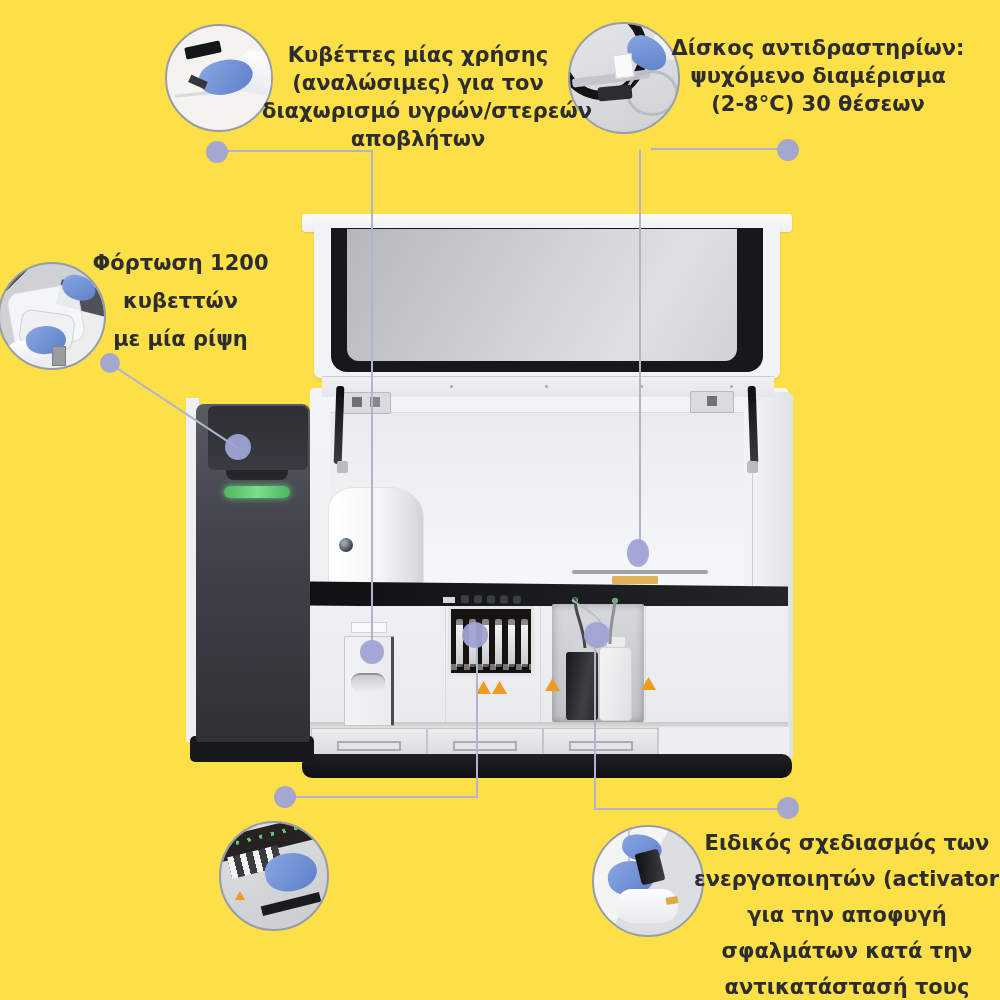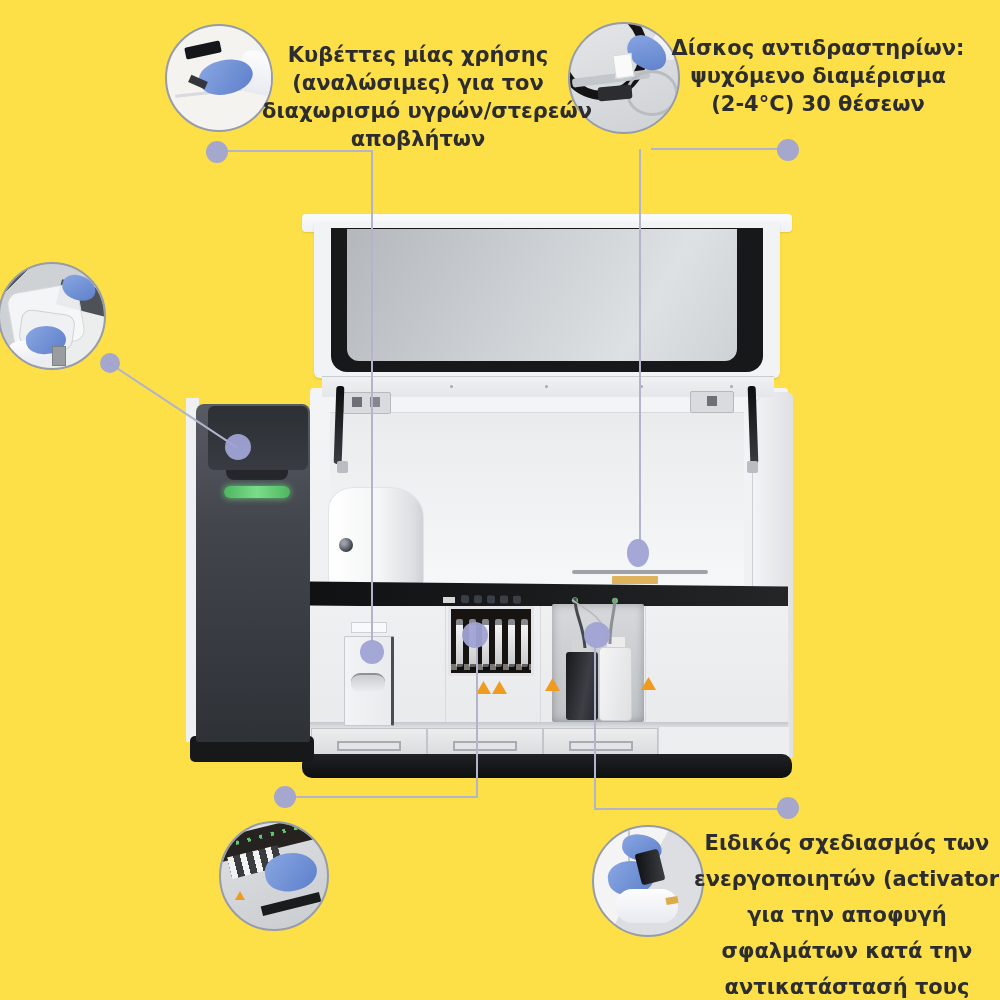--- a/index.html
+++ b/index.html
@@ -211,20 +211,23 @@
     <span class="abs sleeve" style="left:22px;top:62px;width:62px;height:34px;border-radius:16px;"></span>
     <span class="abs" style="left:72px;top:70px;width:12px;height:7px;background:#ddab4a;transform:rotate(-10deg);"></span>
   </div>
 
   <div class="txt" style="left:262px;top:41px;width:312px;">Κυβέττες μίας χρήσης
 (αναλώσιμες) για τον
 διαχωρισμό υγρών/στερεών
 αποβλήτων</div>
   <div class="txt" style="left:668px;top:34px;width:300px;">Δίσκος αντιδραστηρίων:
 ψυχόμενο διαμέρισμα
-(2-4°C) 30 θέσεων</div>
+(2-8°C) 30 θέσεων</div>
+  <div class="txt" style="left:73px;top:244px;width:215px;line-height:38px;">Φόρτωση 1200
+κυβεττών
+με μία ρίψη</div>
   <div class="txt" style="left:694px;top:825px;width:306px;line-height:36px;">Ειδικός σχεδιασμός των
 ενεργοποιητών (activators)
 για την αποφυγή
 σφαλμάτων κατά την
 αντικατάστασή τους</div>
 
 </div>
 
 </body></html>

